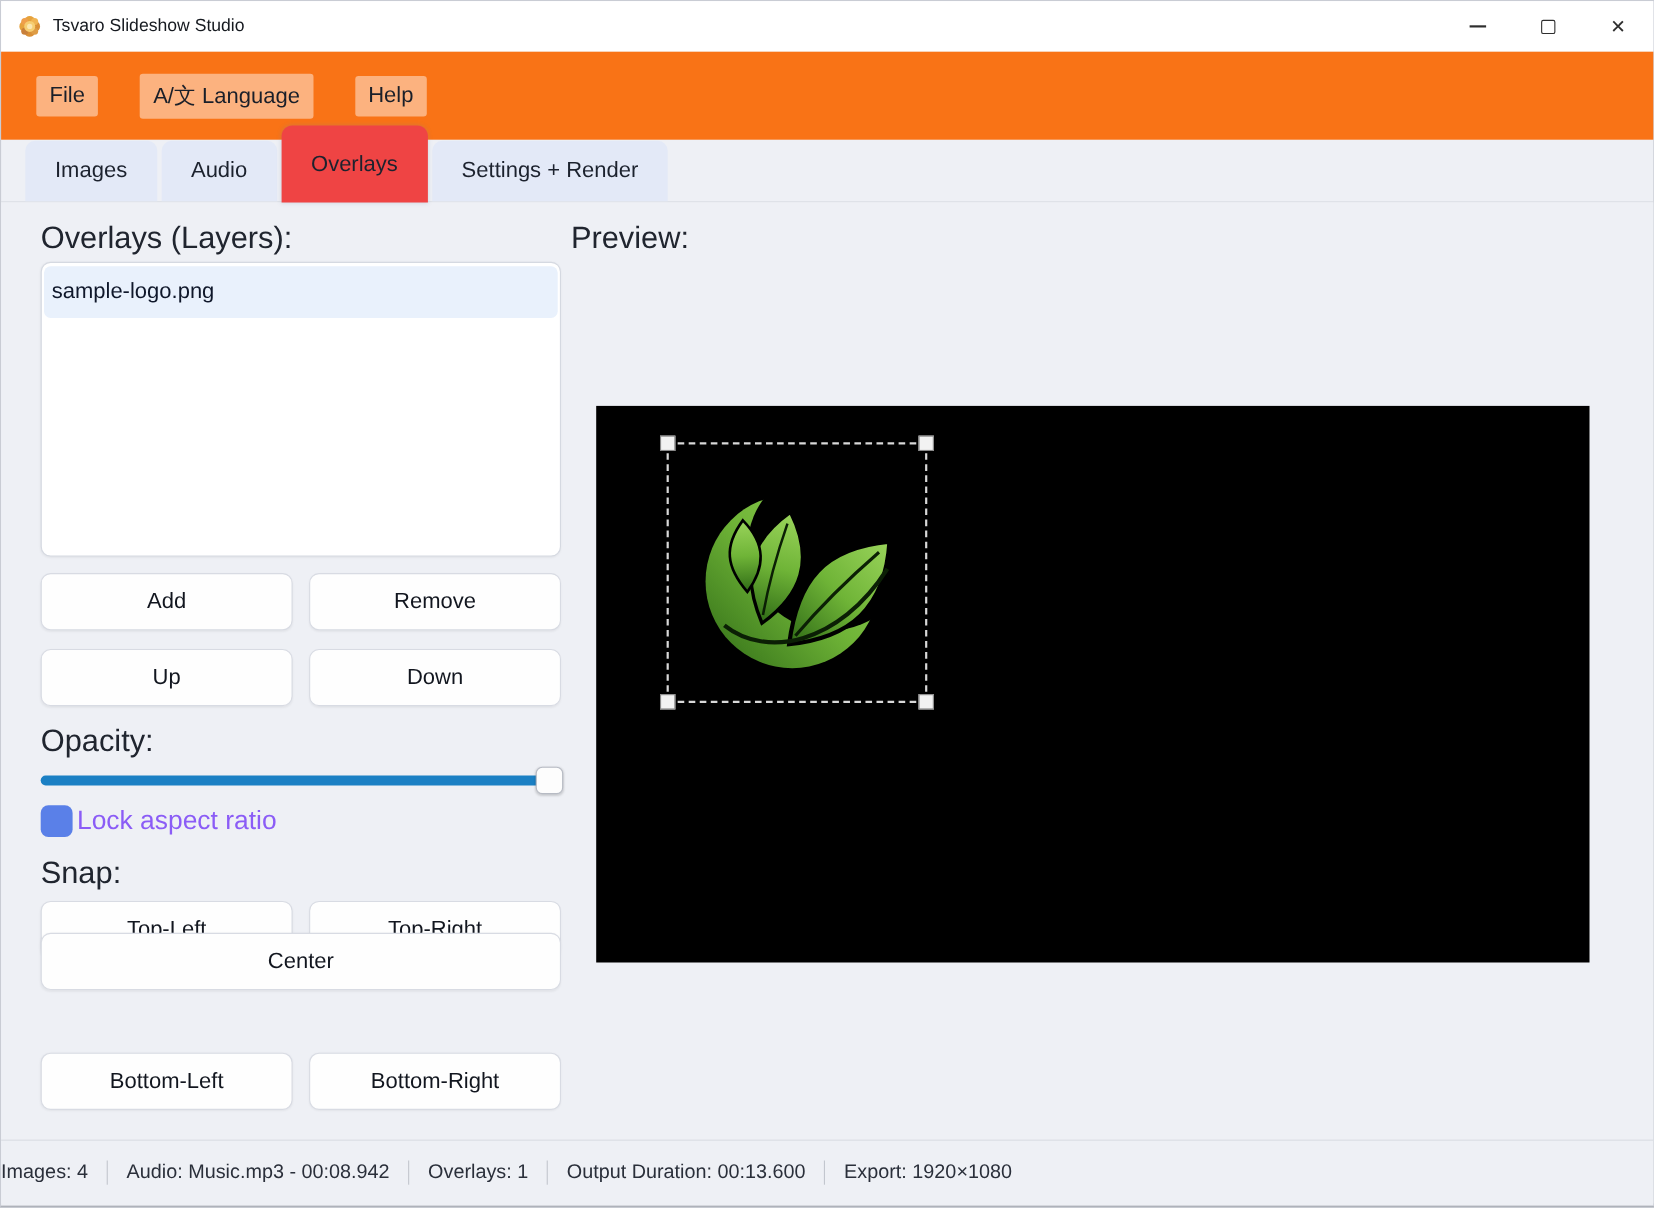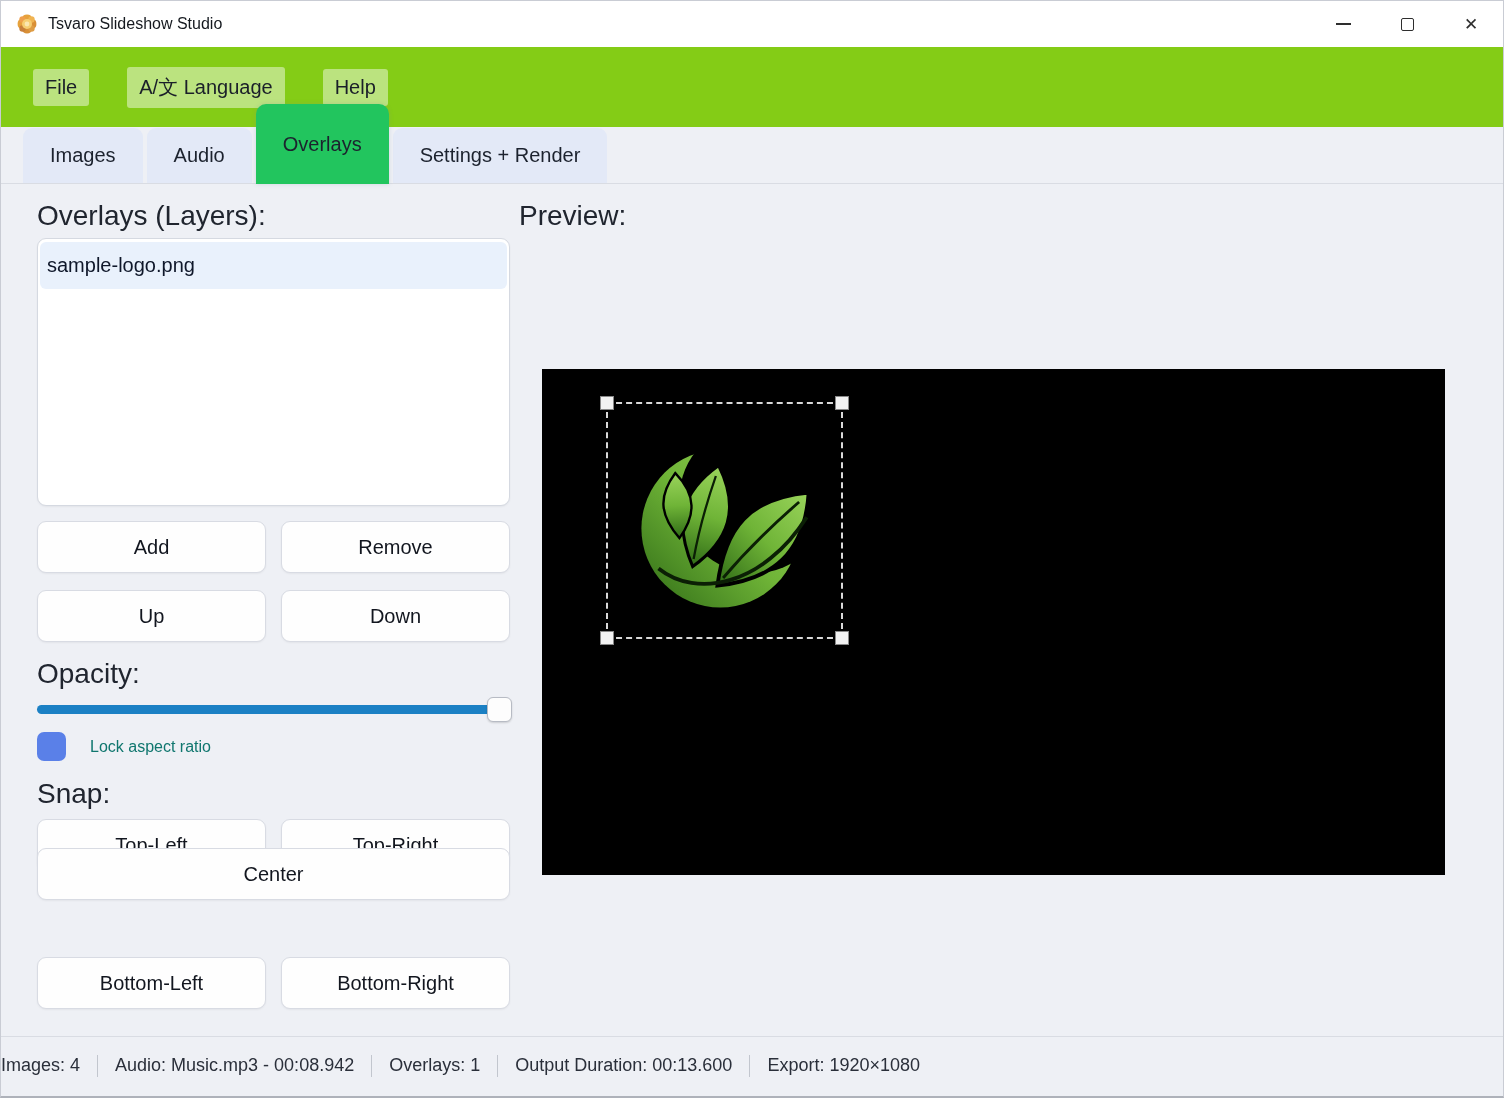--- a/index.html
+++ b/index.html
@@ -14,32 +14,32 @@
               display:flex; align-items:center; }
   .app-icon { width:24px; height:24px; margin-left:14px; }
   .title-text { margin-left:9px; font-size:16px; color:#15191f; }
   .win-controls { margin-left:auto; display:flex; height:100%; }
   .win-btn { width:64px; height:100%; display:flex; align-items:center; justify-content:center; cursor:pointer; }
   .min-glyph { width:15px; height:0; border-top:2px solid #2e2e2e; }
   .max-glyph { width:13px; height:13px; border:1.6px solid #2e2e2e; border-radius:2px; }
   .close-glyph { font-size:17px; color:#2e2e2e; line-height:1; }
 
   
-  .menubar { position:absolute; top:46px; left:0; right:0; height:80px; background:#84cc16;
+  .menubar { position:absolute; top:46px; left:0; right:0; height:80px; background:#f97316;
              display:flex; align-items:center; padding-left:32px; }
   .menu-item { font-size:20px; color:#1a1f29; padding:7px 12px; margin-right:38px;
                background:rgba(255,255,255,0.45); border-radius:3px; cursor:default; }
 
   
   .tabstrip { position:absolute; top:126px; left:0; right:0; height:57px;
               border-bottom:1px solid #d9dce3; display:flex; align-items:flex-end; padding-left:22px; }
   .tab { height:55px; display:flex; align-items:center; justify-content:center;
          background:#e3e9f7; border-radius:9px 9px 0 0; margin-right:4px;
          font-size:20px; color:#1c222e; padding:0 27px; cursor:pointer; position:relative; }
-  .tab.active { background:#22c55e; height:80px; border-radius:10px 10px 0 0;
+  .tab.active { background:#ef4444; height:70px; border-radius:10px 10px 0 0;
                 box-shadow:0 0 4px rgba(120,130,160,0.25); z-index:3; margin-bottom:-1px; }
 
   
   .content { position:absolute; top:183px; left:0; right:0; bottom:60px; background:#eef0f5; }
 
   .panel-label { position:absolute; font-size:28px; color:#20252f; }
   .lbl-overlays { top:16px; left:36px; }
   .lbl-preview  { top:16px; left:518px; }
 
   .listbox { position:absolute; top:54px; left:36px; width:473px; height:268px;
@@ -61,21 +61,21 @@
 
   .lbl-opacity { top:474px; left:36px; }
   .slider { position:absolute; top:513px; left:36px; width:473px; height:24px; cursor:pointer; }
   .slider-track { position:absolute; top:8px; left:0; right:0; height:9px; border-radius:5px; background:#1b80c4; }
   .slider-thumb { position:absolute; top:0; right:-2px; width:25px; height:25px;
                   background:#fdfdfd; border:1px solid #b7bbc4; border-radius:6px;
                   box-shadow:0 1px 2px rgba(0,0,0,0.15); cursor:grab; }
 
   .check-row { position:absolute; top:548px; left:36px; display:flex; align-items:center; }
   .checkbox { width:29px; height:29px; background:#5a80e8; border-radius:7px; cursor:pointer; }
-  .check-label { margin-left:24px; font-size:16px; color:#0f766e; }
+  .check-label { margin-left:4px; font-size:24px; color:#8b5cf6; }
 
   .lbl-snap { top:594px; left:36px; }
 
   
   .canvas { position:absolute; top:185px; left:541px; width:903px; height:506px; background:#000000; }
   .selection { position:absolute; left:64px; top:33px; width:237px; height:237px;
                border:2px dashed #d8d8d8; cursor:move; }
   .handle { position:absolute; width:14px; height:14px; background:#f2f2f2; border:1px solid #888; }
   .h-tl { left:-8px;  top:-8px; }  .h-tr { right:-8px; top:-8px; }
   .h-bl { left:-8px;  bottom:-8px; } .h-br { right:-8px; bottom:-8px; }

